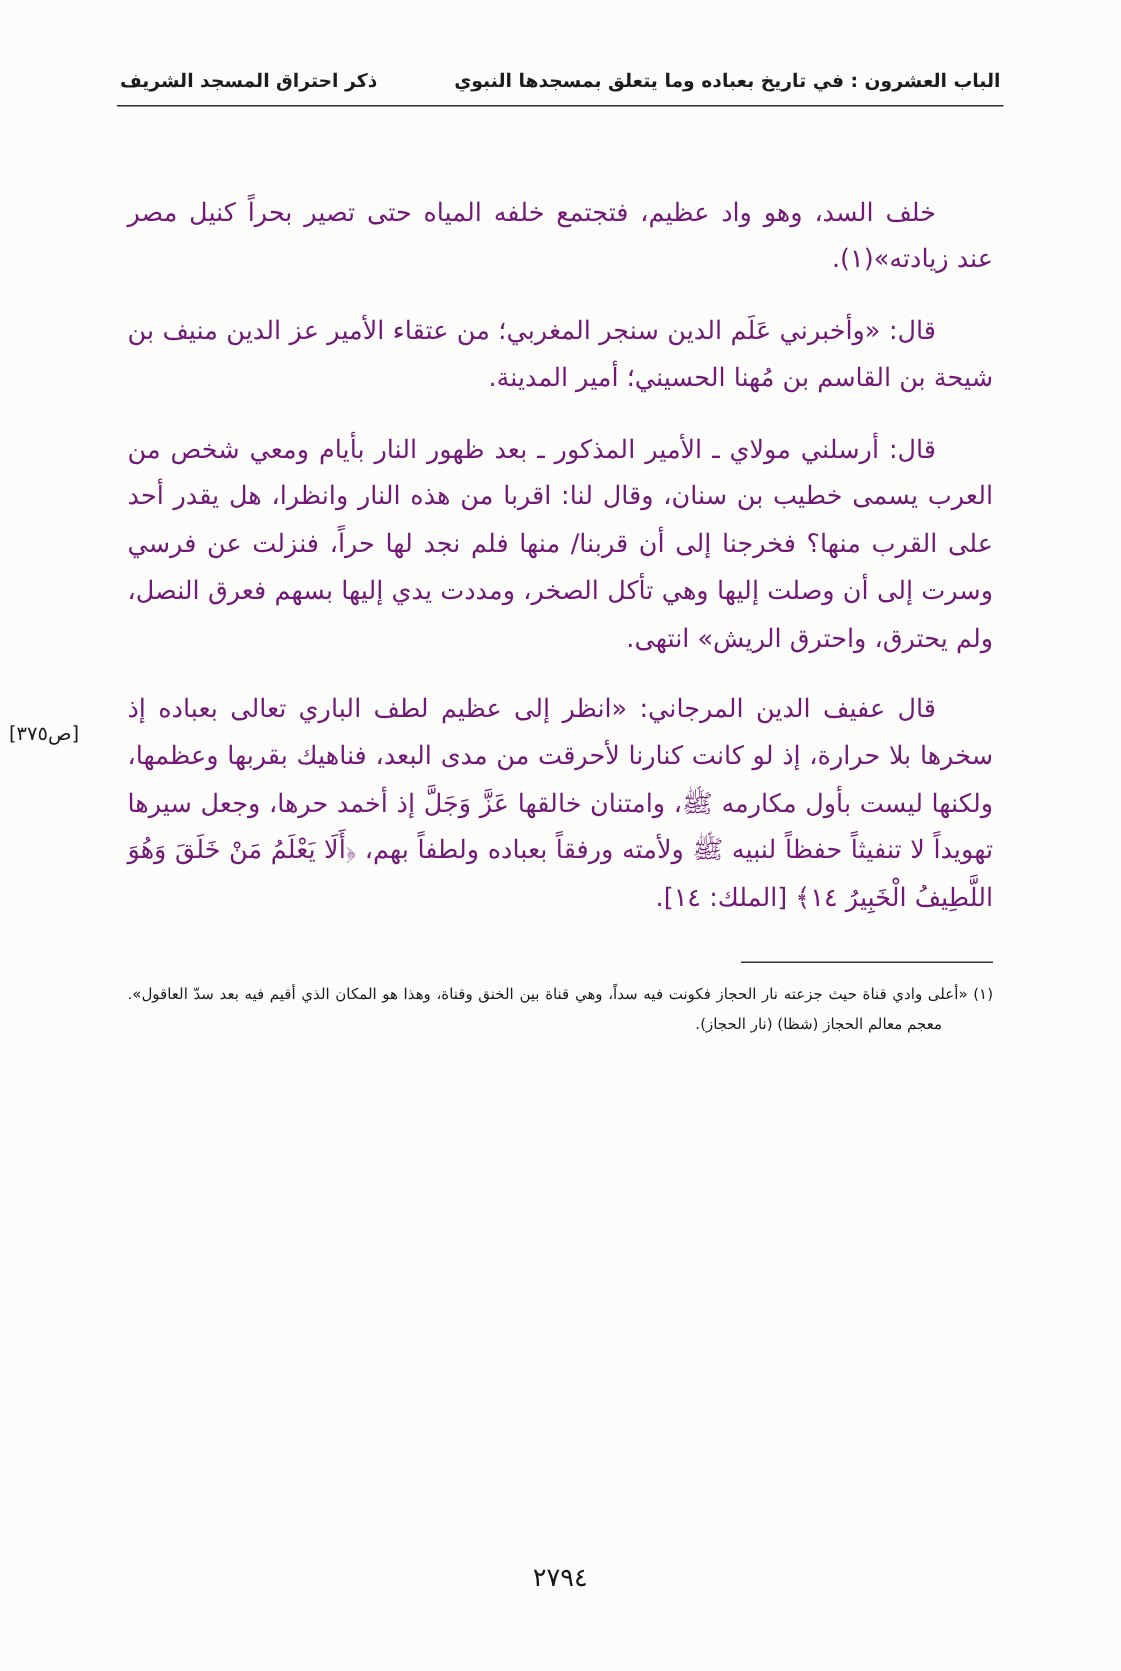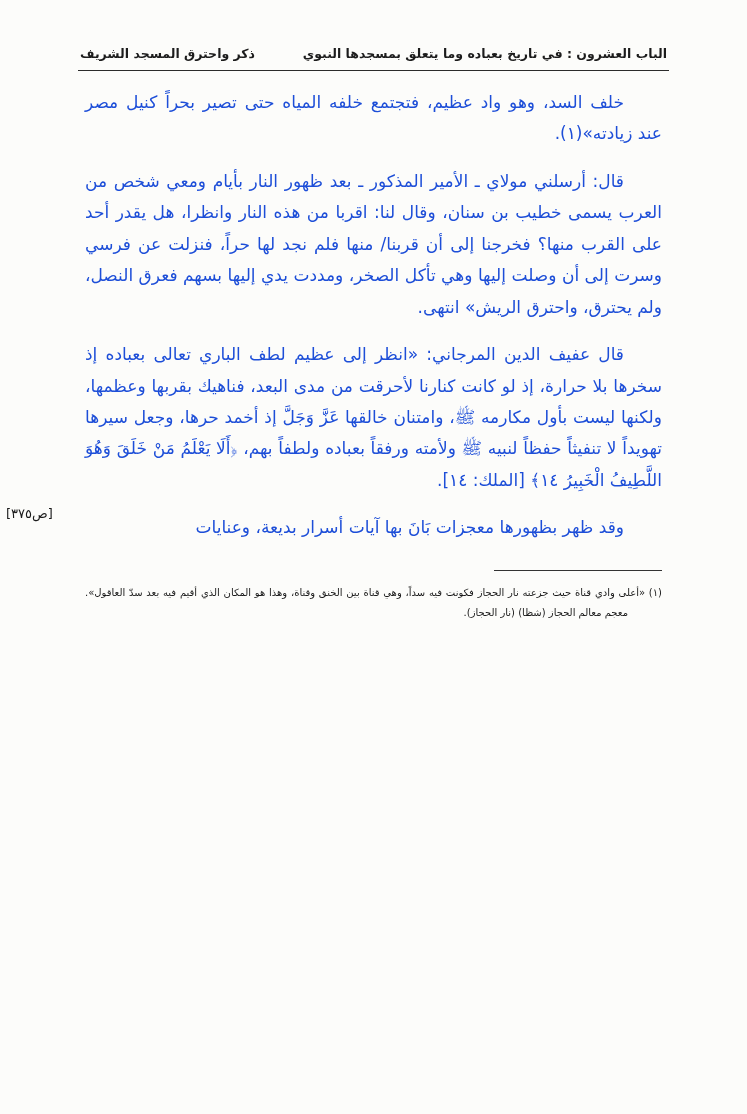--- a/index.html
+++ b/index.html
@@ -26,36 +26,36 @@
     font-size: 12.5px;
     font-weight: 700;
     color: #1c1c1c;
   }
   .header-rule {
     margin: 9px 78px 0 78px;
     border-bottom: 1.6px solid #2b2b2b;
   }
   
   .body-text {
-    margin: 16px 85px 0 85px;
+    margin: 56px 85px 0 85px;
     font-size: 17px;
     line-height: 1.85;
     text-align: justify;
-    color: #1d4ed8;
+    color: #701a75;
   }
   .para {
     margin: 0 0 16px 0;
     text-indent: 38px;
   }
   .para:last-child { margin-bottom: 0; }
   
   .margin-note {
     position: absolute;
     left: 6px;
-    top: 506px;
+    top: 482px;
     font-size: 13px;
     color: #1a1a1a;
     white-space: nowrap;
   }
   
   .footnote-separator {
     width: 168px;
     border-top: 1.4px solid #333;
     margin: 26px 85px 0 auto;
   }
@@ -80,32 +80,33 @@
     letter-spacing: 2px;
   }
 </style>
 </head>
 <body>
 
 <div class="page">
 
   <div class="header">
     <span>الباب العشرون : في تاريخ بعباده وما يتعلق بمسجدها النبوي</span>
-    <span>ذكر واحترق المسجد الشريف</span>
+    <span>ذكر احتراق المسجد الشريف</span>
   </div>
 
   <div class="header-rule"></div>
 
   <div class="body-text">
     <p class="para">خلف السد، وهو واد عظيم، فتجتمع خلفه المياه حتى تصير بحراً كنيل مصر عند زيادته»(١).</p>
+    <p class="para">قال: «وأخبرني عَلَم الدين سنجر المغربي؛ من عتقاء الأمير عز الدين منيف بن شيحة بن القاسم بن مُهنا الحسيني؛ أمير المدينة.</p>
     <p class="para">قال: أرسلني مولاي ـ الأمير المذكور ـ بعد ظهور النار بأيام ومعي شخص من العرب يسمى خطيب بن سنان، وقال لنا: اقربا من هذه النار وانظرا، هل يقدر أحد على القرب منها؟ فخرجنا إلى أن قربنا/ منها فلم نجد لها حراً، فنزلت عن فرسي وسرت إلى أن وصلت إليها وهي تأكل الصخر، ومددت يدي إليها بسهم فعرق النصل، ولم يحترق، واحترق الريش» انتهى.</p>
     <p class="para">قال عفيف الدين المرجاني: «انظر إلى عظيم لطف الباري تعالى بعباده إذ سخرها بلا حرارة، إذ لو كانت كنارنا لأحرقت من مدى البعد، فناهيك بقربها وعظمها، ولكنها ليست بأول مكارمه ﷺ، وامتنان خالقها عَزَّ وَجَلَّ إذ أخمد حرها، وجعل سيرها تهويداً لا تنفيثاً حفظاً لنبيه ﷺ ولأمته ورفقاً بعباده ولطفاً بهم، ﴿أَلَا يَعْلَمُ مَنْ خَلَقَ وَهُوَ اللَّطِيفُ الْخَبِيرُ ١٤﴾ [الملك: ١٤].</p>
-    <p class="para">وقد ظهر بظهورها معجزات بَانَ بها آيات أسرار بديعة، وعنايات</p>
   </div>
 
   <div class="margin-note">[ص٣٧٥]</div>
 
   <div class="footnote-separator"></div>
 
   <p class="footnote">(١) «أعلى وادي قناة حيث جزعته نار الحجاز فكونت فيه سداً، وهي قناة بين الخنق وقناة، وهذا هو المكان الذي أقيم فيه بعد سدّ العاقول». معجم معالم الحجاز (شظا) (نار الحجاز).</p>
 
+  <div class="page-number">٢٧٩٤</div>
 
 </div>
 
 </body></html>

